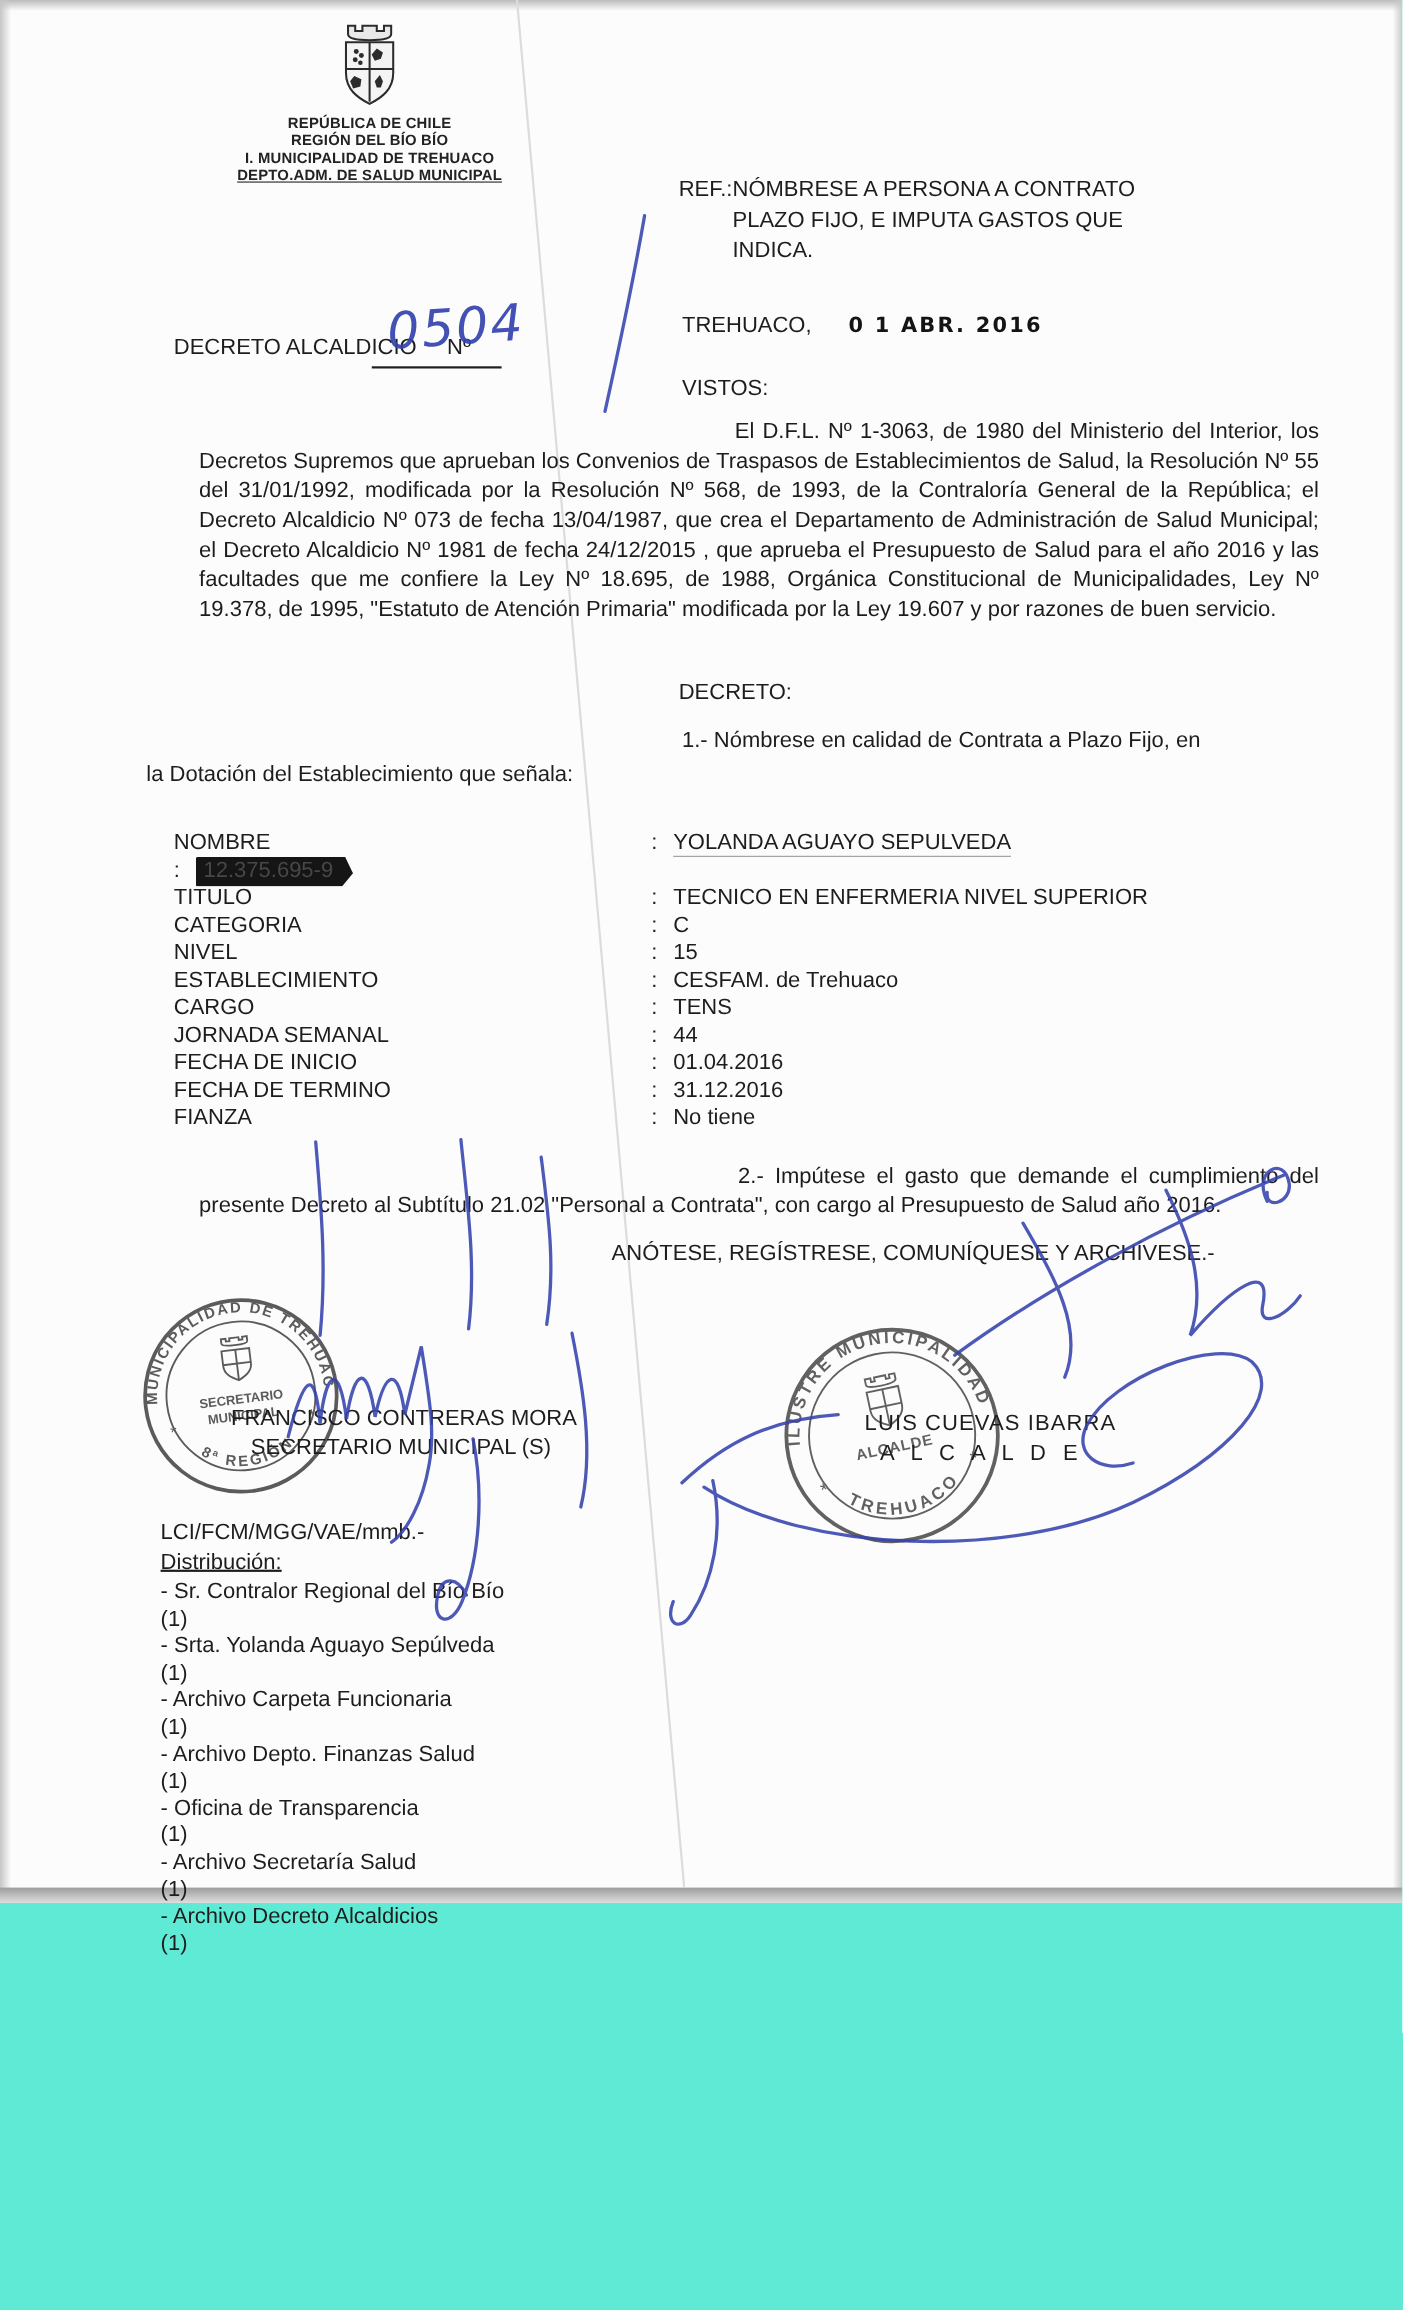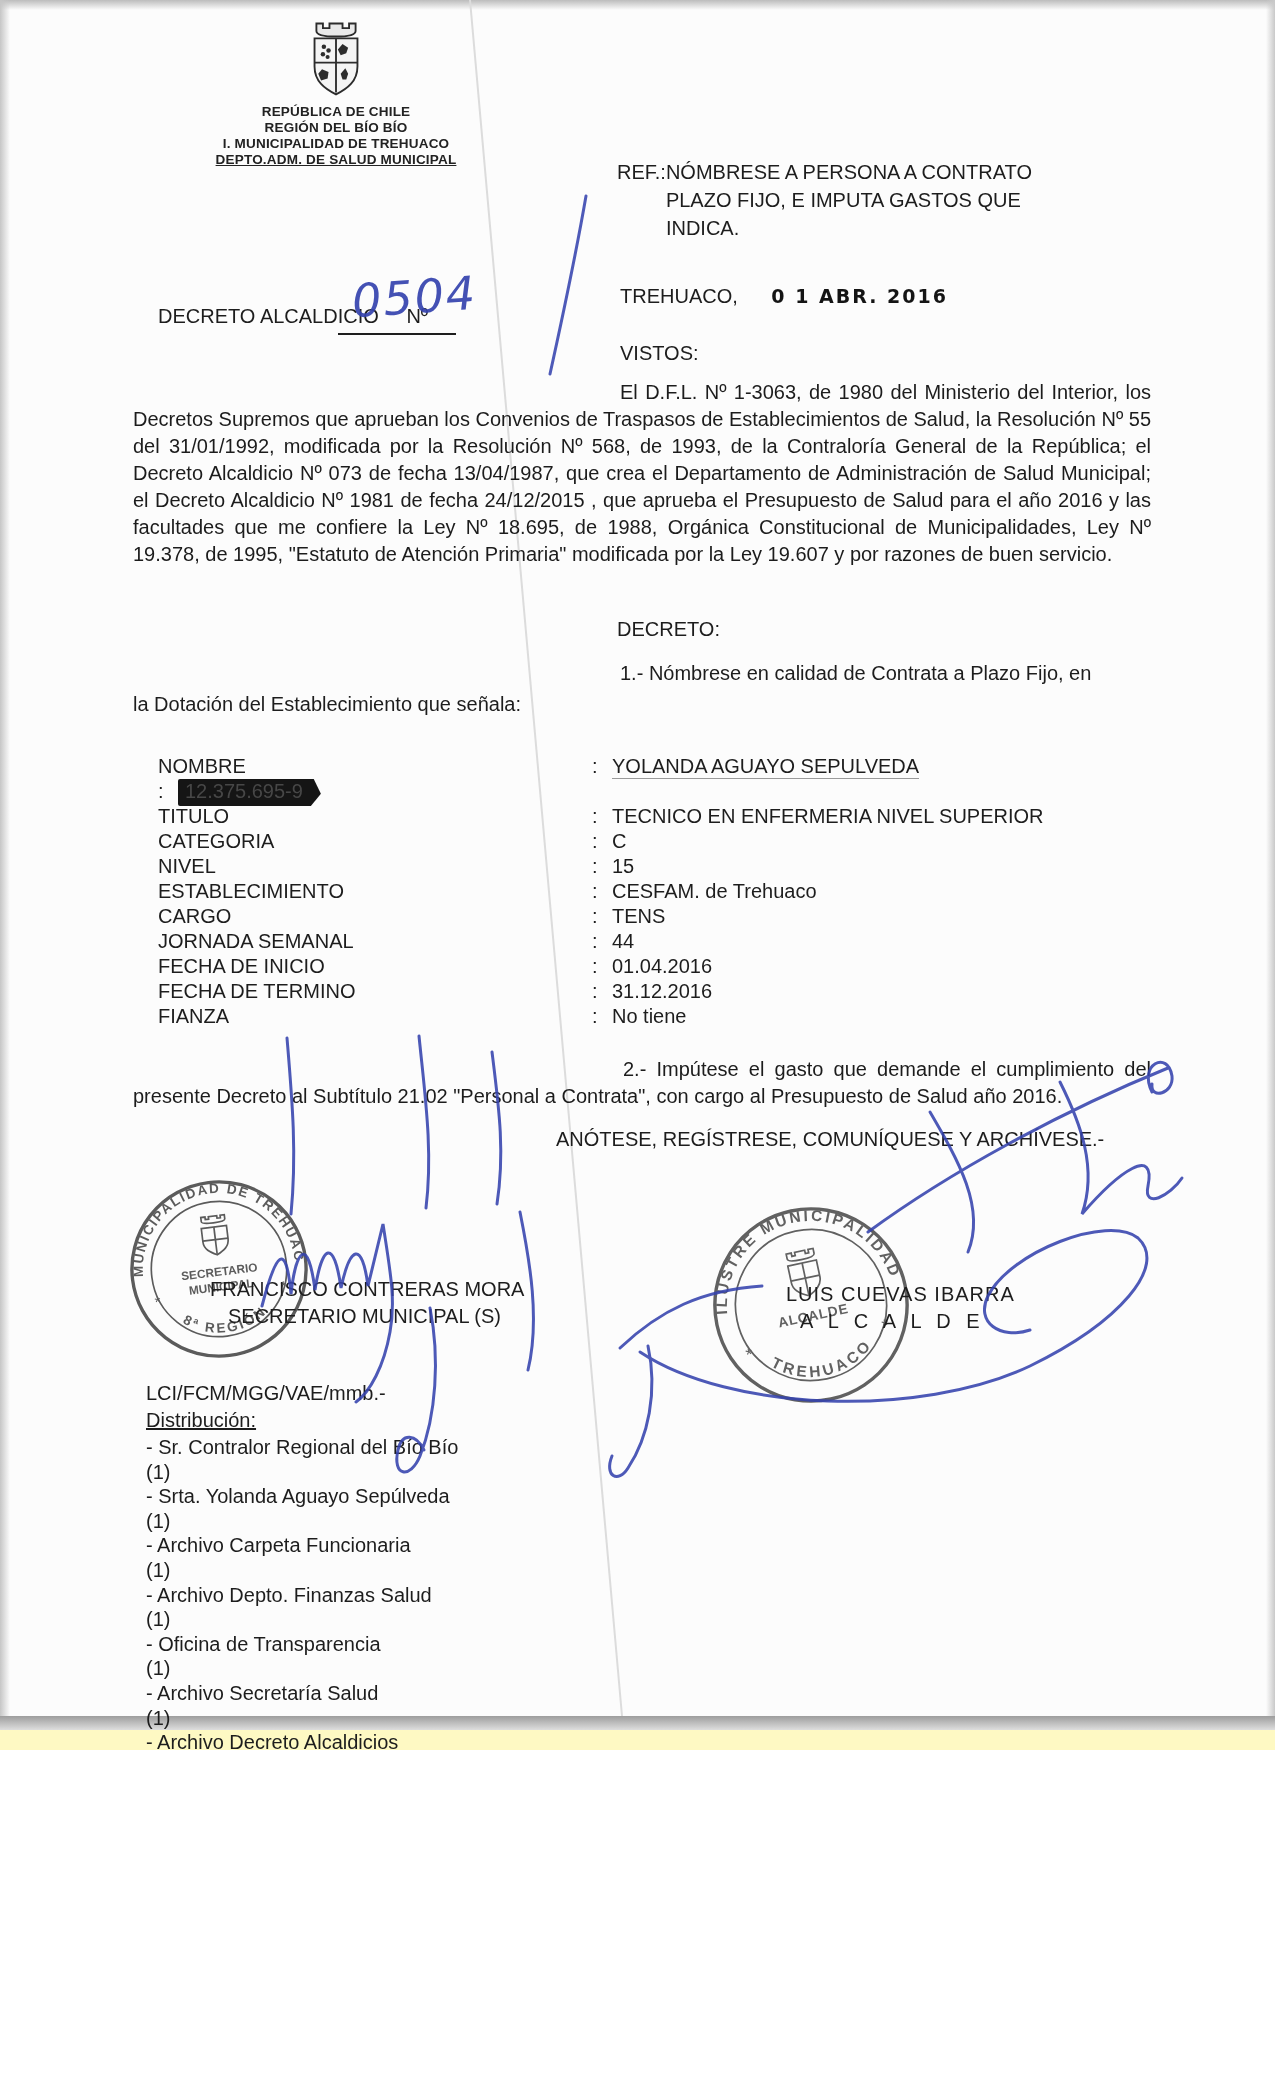--- a/index.html
+++ b/index.html
@@ -1,32 +1,32 @@
 <!DOCTYPE html>
 <html><head>
 <meta charset="utf-8">
 <style>
   html,body{margin:0;padding:0;background:#ffffff;}
-  .page{position:relative;width:1275px;height:1750px;background:#fef9c3;overflow:hidden;
+  .page{position:relative;width:1275px;height:2100px;background:#5eead4;overflow:hidden;
         font-family:"Liberation Sans",sans-serif;color:#1d1d1d;}
   .paper{position:absolute;left:0;top:0;width:1275px;height:1722px;background:#fcfcfc;}
   .edge-top{position:absolute;left:0;top:0;width:1275px;height:10px;
         background:linear-gradient(#bcbcbc,rgba(255,255,255,0));}
   .edge-left{position:absolute;left:0;top:0;width:10px;height:1722px;
         background:linear-gradient(90deg,#c6c6c6,rgba(255,255,255,0));}
   .edge-right{position:absolute;right:0;top:0;width:9px;height:1722px;
         background:linear-gradient(270deg,#c9c9c9,rgba(255,255,255,0));}
   .paper-bottom{position:absolute;left:0;top:1716px;width:1275px;height:14px;
         background:linear-gradient(#9d9d9d,#dedede);}
   .abs{position:absolute;}
   .crease{position:absolute;pointer-events:none;}
   .lh{width:280px;text-align:center;font-size:13.5px;font-weight:bold;line-height:16px;letter-spacing:.2px;color:#222;}
   .lh .dept{text-decoration:underline;}
   .ref{display:flex;gap:0;font-size:20px;line-height:28px;}
-  .body-par{width:1018px;font-size:20px;line-height:27px;text-align:justify;color:#1c1c1c;}
+  .body-par{width:1018px;font-size:20px;line-height:27px;text-align:justify;color:#1c1c1c;margin-left:48px;}
   .t20{font-size:20px;line-height:26px;}
   .datestamp{font-family:"DejaVu Sans",sans-serif;font-weight:bold;font-size:19px;letter-spacing:2px;color:#141414;}
   .hand-number{font-family:"DejaVu Sans",sans-serif;font-style:italic;font-size:46px;
         color:#3543ae;transform:rotate(-4deg);letter-spacing:2px;opacity:.92;}
   .num-underline{border-top:2px solid #1e1e1e;width:118px;height:0;}
   .table{display:flex;flex-direction:column;}
   .trow{display:flex;height:25px;font-size:20px;line-height:25px;}
   .trow .lab{width:434px;}
   .trow .sep{width:20px;}
   .trow .val{white-space:nowrap;}

